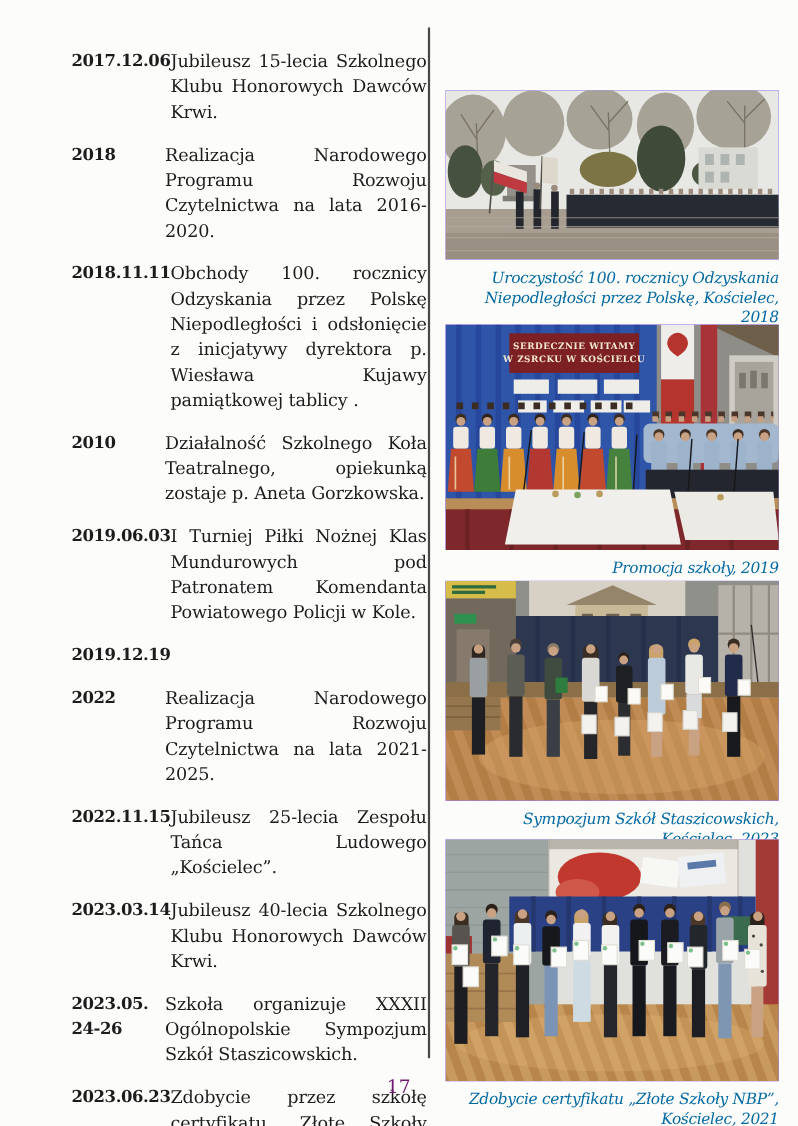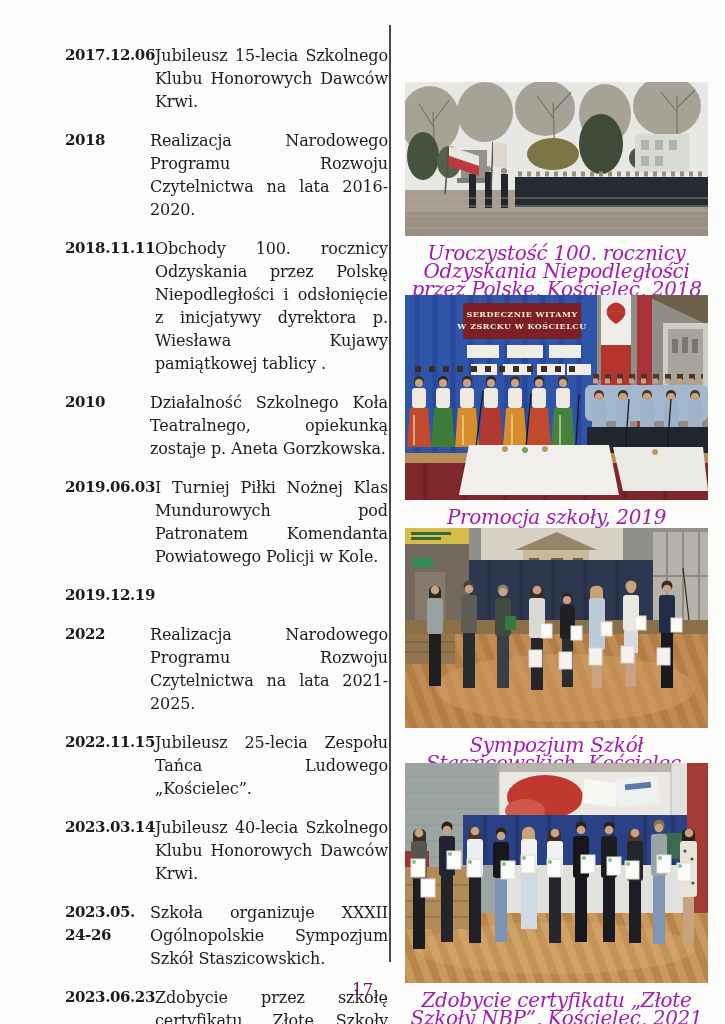--- a/index.html
+++ b/index.html
@@ -22,22 +22,22 @@
   }
   
   .divider{position:absolute;left:389px;top:25px;width:2px;height:937px;background:#474747;}
   
   .photos{position:absolute;left:405px;top:0;width:303px;}
   .photo-block{position:absolute;left:0;width:303px;margin:0;}
   #pb1{top:42px}#pb2{top:255px}#pb3{top:488px}#pb4{top:723px}
   .photo{width:303px;overflow:hidden;background:#8b5cf6;margin-top:40px;}
   .photo svg{display:block;}
   figcaption{
-    font-style:italic;font-size:20px;line-height:18px;text-align:center;
-    color:#a21caf;margin-top:8px;letter-spacing:-0.3px;
+    font-style:italic;font-size:14px;line-height:18px;text-align:right;
+    color:#0369a1;margin-top:8px;letter-spacing:-0.3px;
   }
   .page-number{
     position:absolute;left:0;top:979px;width:725px;text-align:center;
     font-size:17px;color:#701a75;
   }
   svg text{font-family:"DejaVu Serif","Liberation Serif",serif;}
 </style>
 </head>
 <body>
 

